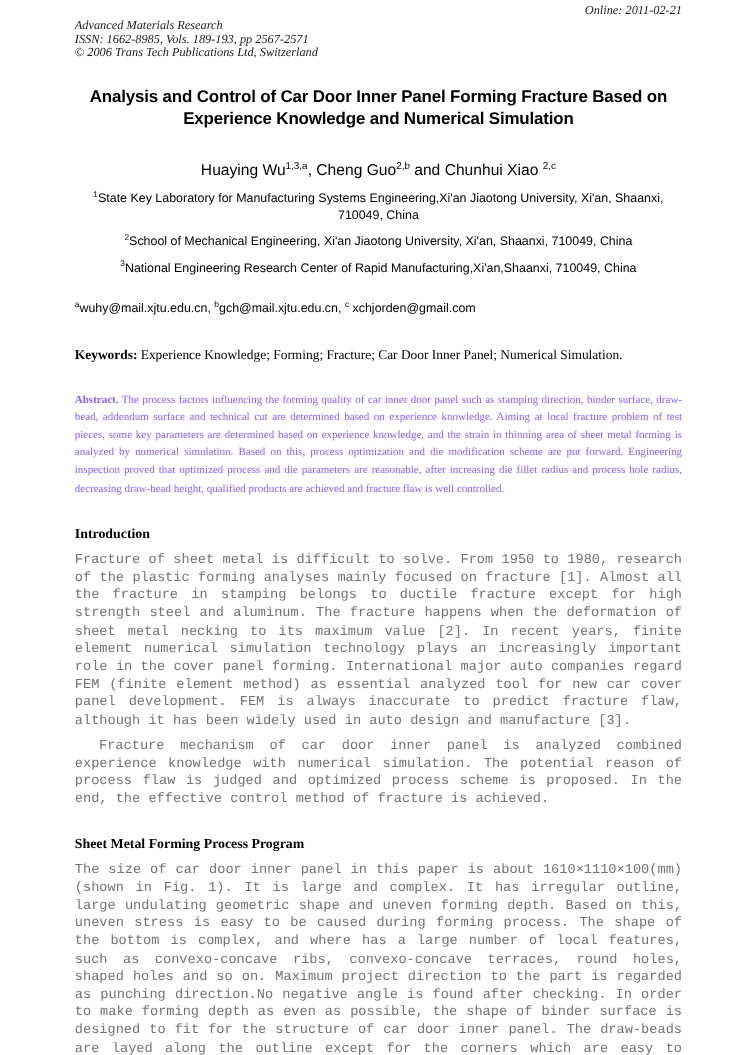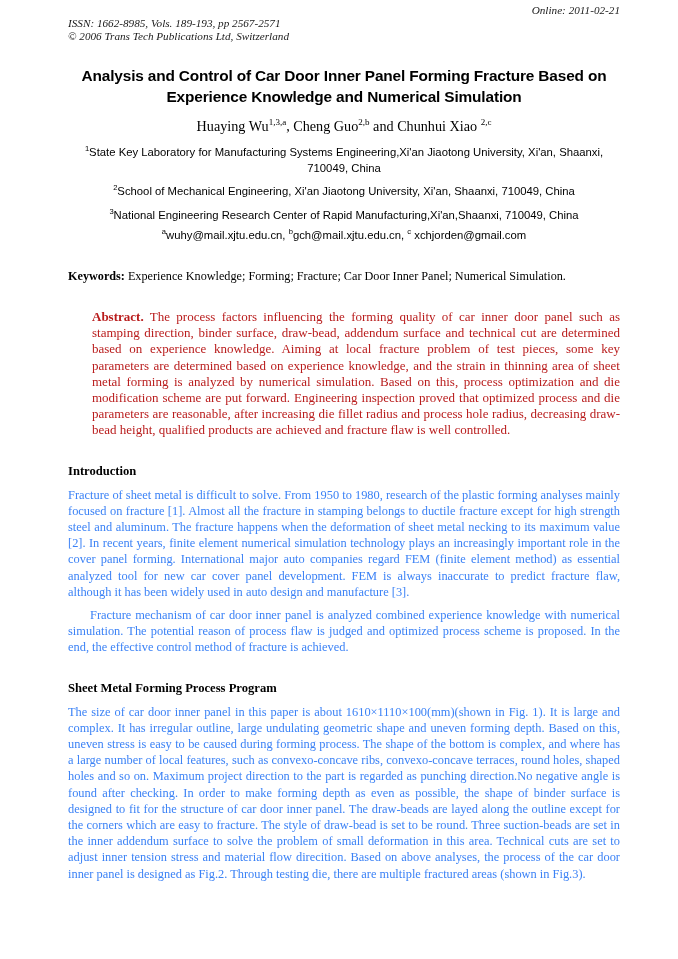--- a/index.html
+++ b/index.html
@@ -53,22 +53,22 @@
     margin-top: 24px;
     font-family: "Liberation Sans", "DejaVu Sans", sans-serif;
     font-weight: bold;
     font-size: 15.4px;
     line-height: 20.5px;
     text-align: center;
     color: #000000;
     letter-spacing: -0.15px;
   }
   .authors {
-    margin-top: 10px;
-    font-family: Liberation Serif, serif;
+    margin-top: 26px;
+    font-family: Liberation Sans, sans-serif;
     font-size: 14.2px;
     line-height: 18px;
     text-align: center;
     color: #000000;
   }
   .authors sup {
     font-size: 9px;
     vertical-align: super;
     line-height: 0;
   }
@@ -80,25 +80,24 @@
     text-align: center;
     color: #000000;
   }
   .affil.second { margin-top: 8px; }
   .affil sup {
     font-size: 7.6px;
     vertical-align: super;
     line-height: 0;
   }
   .emails {
-    margin-top: 4px;
+    margin-top: 22px;
     font-family: "Liberation Sans", "DejaVu Sans", sans-serif;
     font-size: 11.3px;
     line-height: 15px;
-    text-align: center;
     color: #000000;
   }
   .emails sup {
     font-size: 7.6px;
     vertical-align: super;
     line-height: 0;
   }
 
   
   .keywords {
@@ -108,57 +107,57 @@
     line-height: 15.4px;
     text-align: justify;
     text-justify: inter-word;
     color: #000000;
   }
   .keywords b { font-weight: bold; }
 
   .abstract {
     margin-top: 25px;
     font-family: "Liberation Serif", "DejaVu Serif", serif;
-    font-size: 13px;
+    font-size: 10px;
     line-height: 16.2px;
     text-align: justify;
     text-justify: inter-word;
-    color: #b91c1c;
-    margin-left: 24px;
+    color: #8b5cf6;
   }
   .abstract b { font-weight: bold; }
 
   .section-heading {
     margin-top: 24px;
     font-family: "Liberation Serif", "DejaVu Serif", serif;
     font-weight: bold;
     font-size: 12.6px;
     line-height: 16px;
     color: #000000;
   }
 
   .para {
     margin-top: 8px;
-    font-family: Liberation Serif, serif;
+    font-family: Liberation Mono, monospace;
     font-size: 12.4px;
     line-height: 16.2px;
     text-align: justify;
     text-justify: inter-word;
-    color: #3b82f6;
+    color: #737373;
   }
   .para.indent { text-indent: 22px; margin-top: 0; }
   .para.tight { margin-top: 7px; }
 </style>
 </head>
 <body>
 
 <div class="page">
   <div class="content">
 
     <div class="masthead">
+      <div class="masthead-line">Advanced Materials Research</div>
       <div class="masthead-line">ISSN: 1662-8985, Vols. 189-193, pp 2567-2571</div>
       <div class="masthead-line">© 2006 Trans Tech Publications Ltd, Switzerland</div>
       <div class="masthead-online">Online: 2011-02-21</div>
     </div>
 
     <div class="title">Analysis and Control of Car Door Inner Panel Forming Fracture Based on Experience Knowledge and Numerical Simulation</div>
 
     <div class="authors"><span>Huaying Wu</span><sup>1,3,a</sup><span>, </span><span>Cheng Guo</span><sup>2,b</sup><span> and </span><span>Chunhui Xiao </span><sup>2,c</sup></div>
 
     <div>

